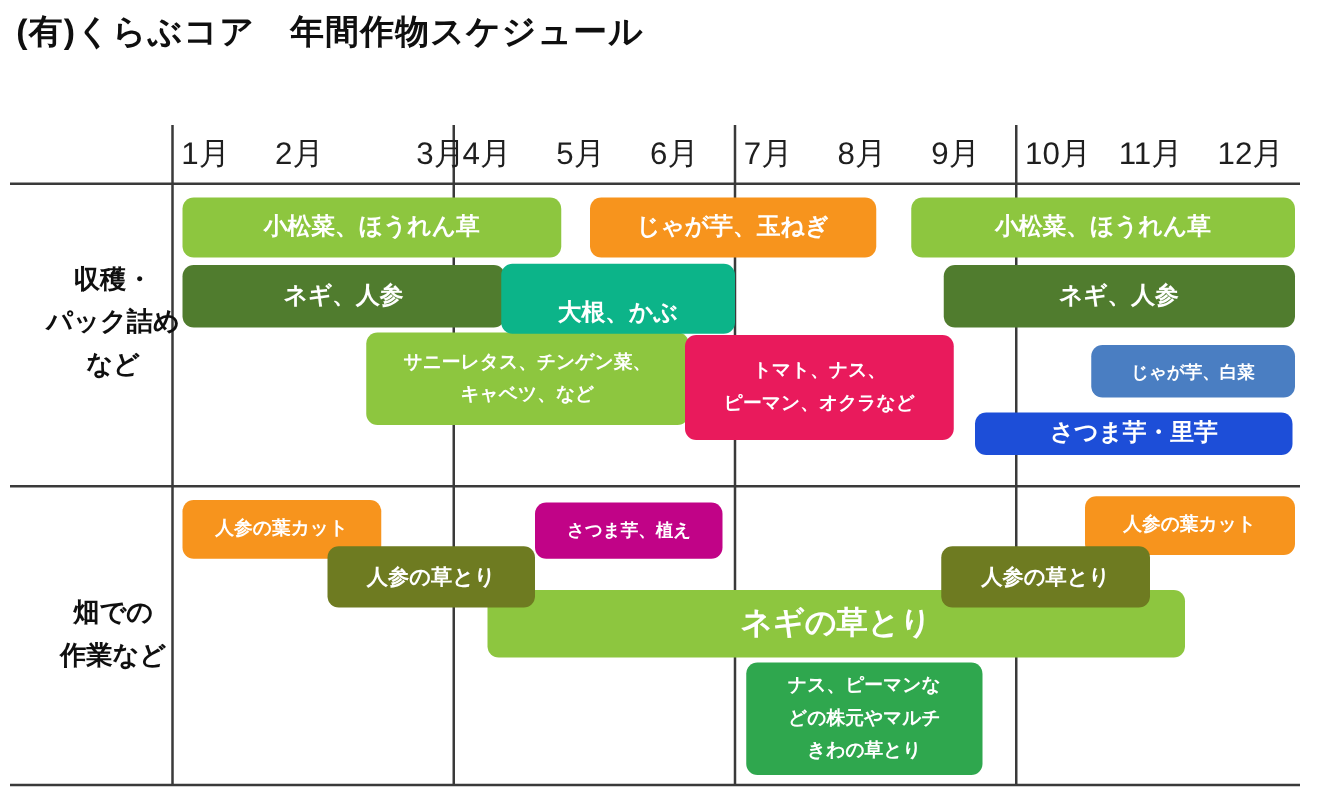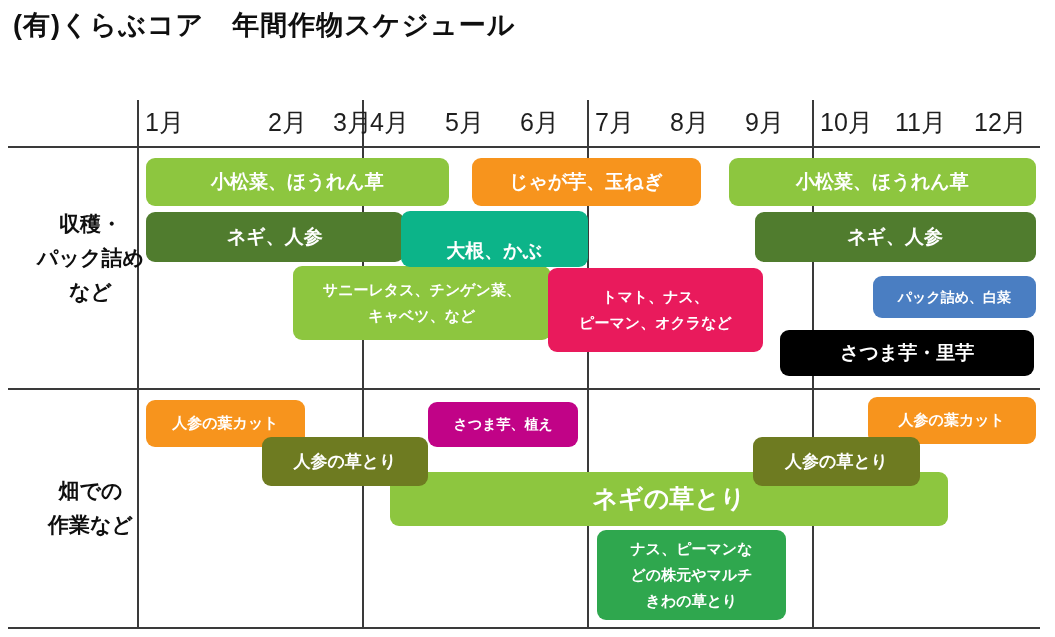--- a/index.html
+++ b/index.html
@@ -79,21 +79,21 @@
   <div class="hline" style="top:146px;"></div>
   <div class="hline" style="top:388px;"></div>
   <div class="hline" style="top:627px;"></div>
   <div class="vline" style="left:137px;"></div>
   <div class="vline" style="left:362px;"></div>
   <div class="vline" style="left:587px;"></div>
   <div class="vline" style="left:812px;"></div>
 
   <div>
       <div class="month-label" style="left: 145px;">1月</div>
-      <div class="month-label" style="left: 220px; margin-left: 48px;">2月</div>
+      <div class="month-label" style="left: 220px;">2月</div>
       <div class="month-label" style="left: 295px; margin-left: 38px;">3月</div>
       <div class="month-label" style="left: 370px;">4月</div>
       <div class="month-label" style="left: 445px;">5月</div>
       <div class="month-label" style="left: 520px;">6月</div>
       <div class="month-label" style="left: 595px;">7月</div>
       <div class="month-label" style="left: 670px;">8月</div>
       <div class="month-label" style="left: 745px;">9月</div>
       <div class="month-label" style="left: 820px;">10月</div>
       <div class="month-label" style="left: 895px;">11月</div>
       <div class="month-label" style="left: 974px;">12月</div>
@@ -130,23 +130,23 @@
         <div>大根、かぶ</div>
       </div>
       <div class="bar" style="left: 754.5px; top: 212px; width: 281.25px; height: 50px; background: rgb(80, 124, 46); font-size: 19px;">
         <div>ネギ、人参</div>
       </div>
       <div class="bar" style="left: 548.25px; top: 268px; width: 214.5px; height: 84px; background: rgb(233, 26, 92); font-size: 15px;">
         <div>トマト、ナス、</div>
         <div>ピーマン、オクラなど</div>
       </div>
       <div class="bar" style="left: 873px; top: 276px; width: 162.75px; height: 42px; background: rgb(74, 126, 194); font-size: 14px;">
-        <div>パック詰め、白菜</div>
+        <div>じゃが芋、白菜</div>
       </div>
-      <div class="bar" style="left: 780px; top: 330px; width: 254.25px; height: 46px; background: #000000; font-size: 19px;">
+      <div class="bar" style="left: 780px; top: 330px; width: 254.25px; height: 34px; background: #1d4ed8; font-size: 19px;">
         <div>さつま芋・里芋</div>
       </div>
       <div class="bar" style="left: 145.5px; top: 400px; width: 159.75px; height: 47px; background: rgb(247, 148, 29); font-size: 15px;">
         <div>人参の葉カット</div>
       </div>
       <div class="bar" style="left: 428.25px; top: 402px; width: 150px; height: 45px; background: rgb(193, 3, 135); font-size: 14px;">
         <div>さつま芋、植え</div>
       </div>
       <div class="bar" style="left: 867.75px; top: 397px; width: 168px; height: 47px; background: rgb(247, 148, 29); font-size: 15px;">
         <div>人参の葉カット</div>

